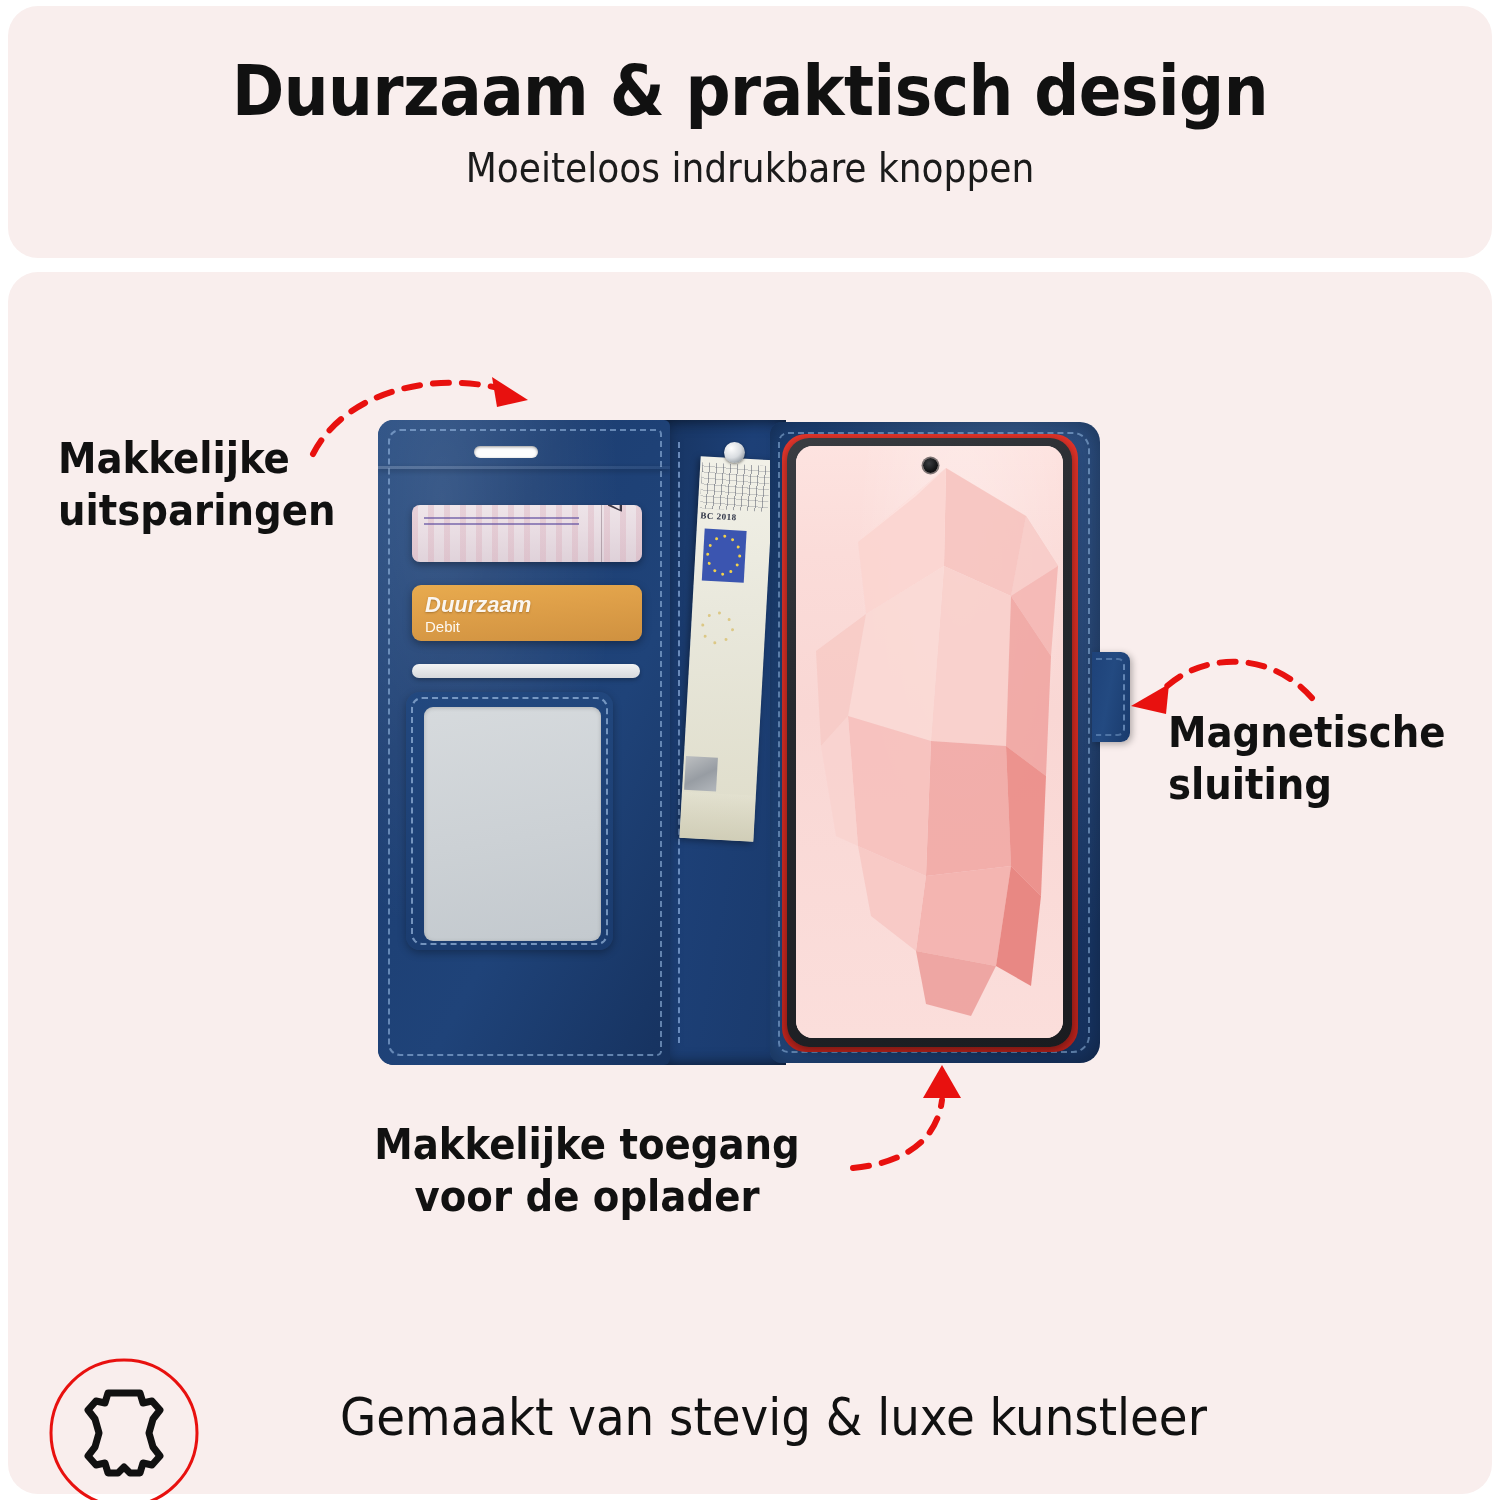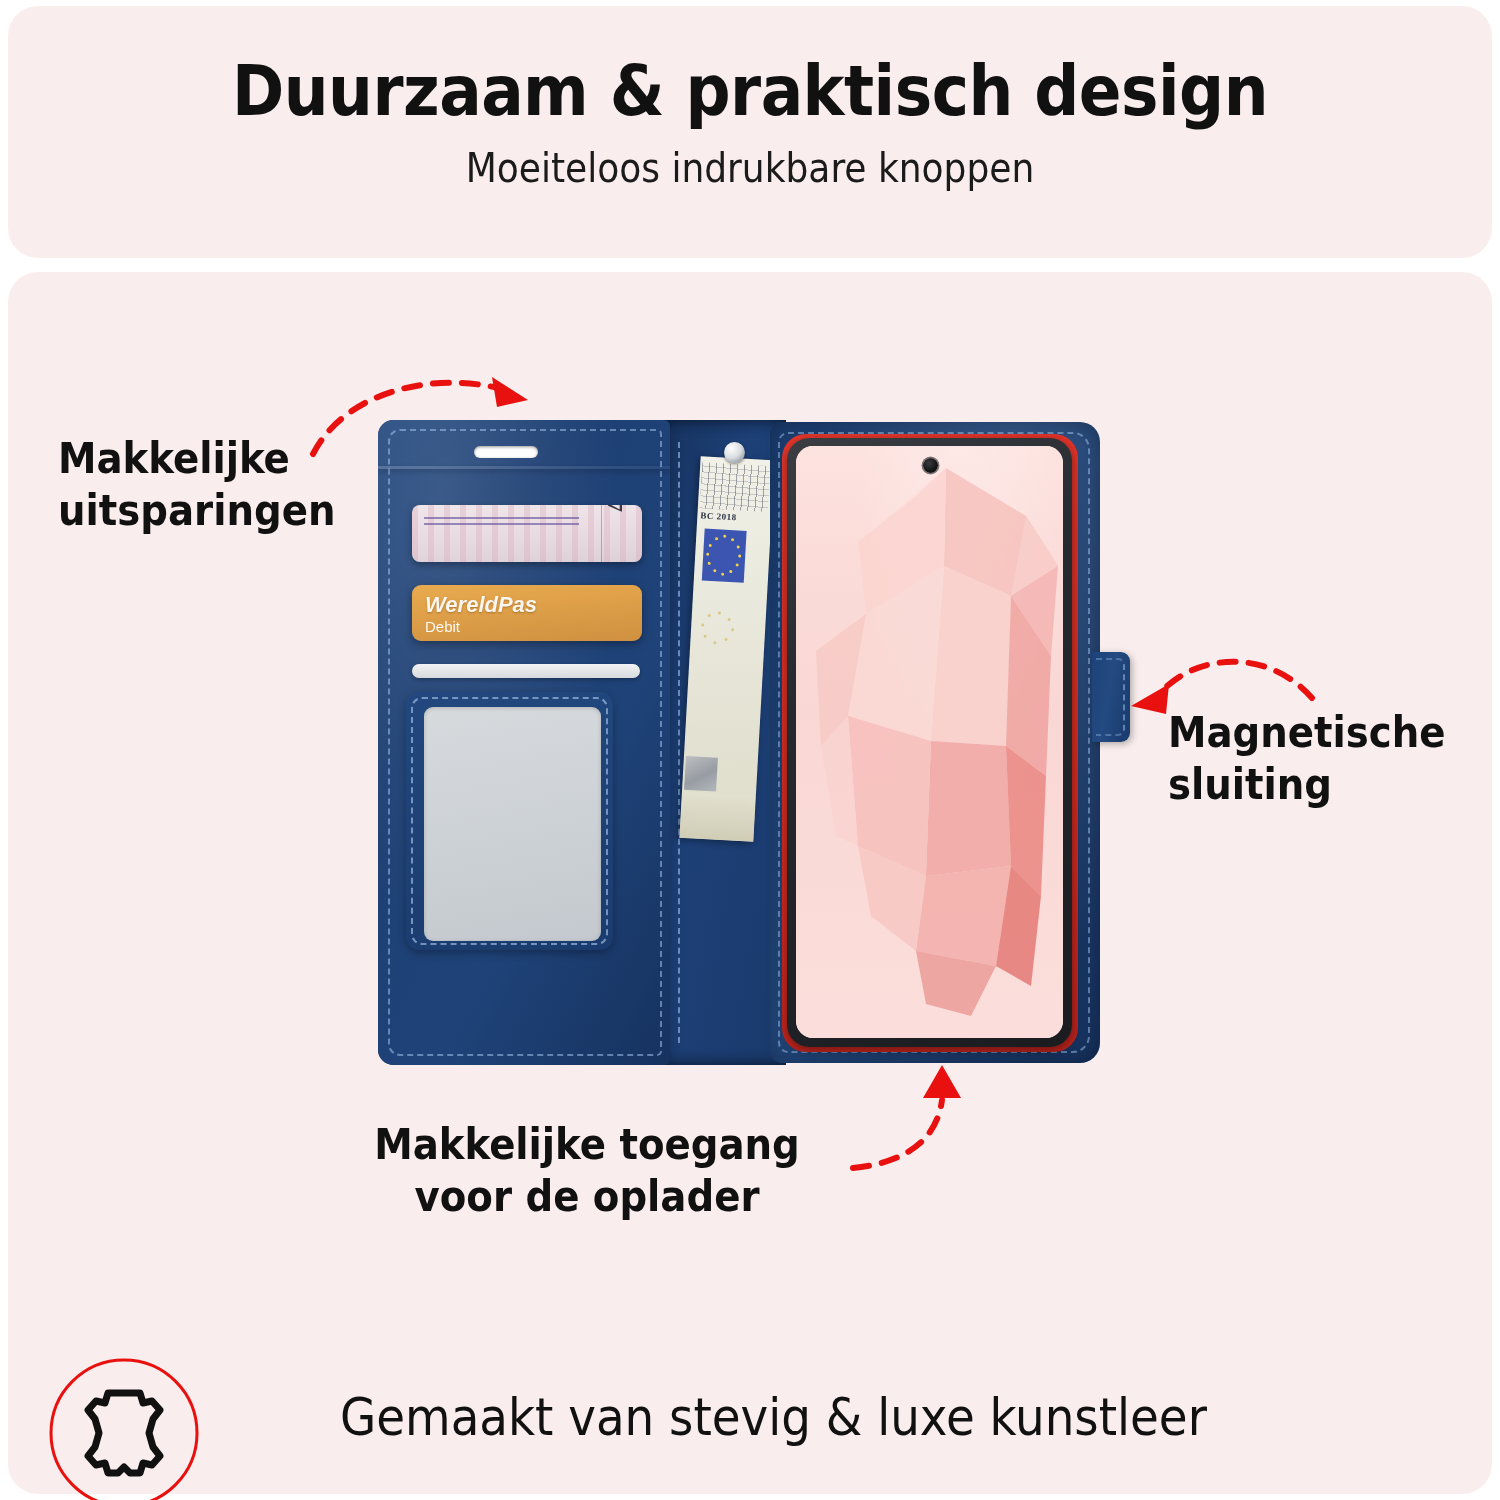--- a/index.html
+++ b/index.html
@@ -479,21 +479,21 @@
       <div class="speaker-slot"></div>
 
       <div class="card-id">
         <div class="id-stripes"></div>
         <div class="id-lines"></div>
         <div class="id-edge"></div>
         <div class="id-num">797</div>
       </div>
 
       <div class="card-debit">
-        <div class="cd-brand">WereldPas</div>
+        <div class="cd-brand">Duurzaam</div>
         <div class="cd-type">Debit</div>
       </div>
 
       <div class="slot-lip"></div>
 
       <div class="window-pocket">
         <div class="wp-stitch"></div>
         <div class="wp-glass"></div>
       </div>
     </div>

